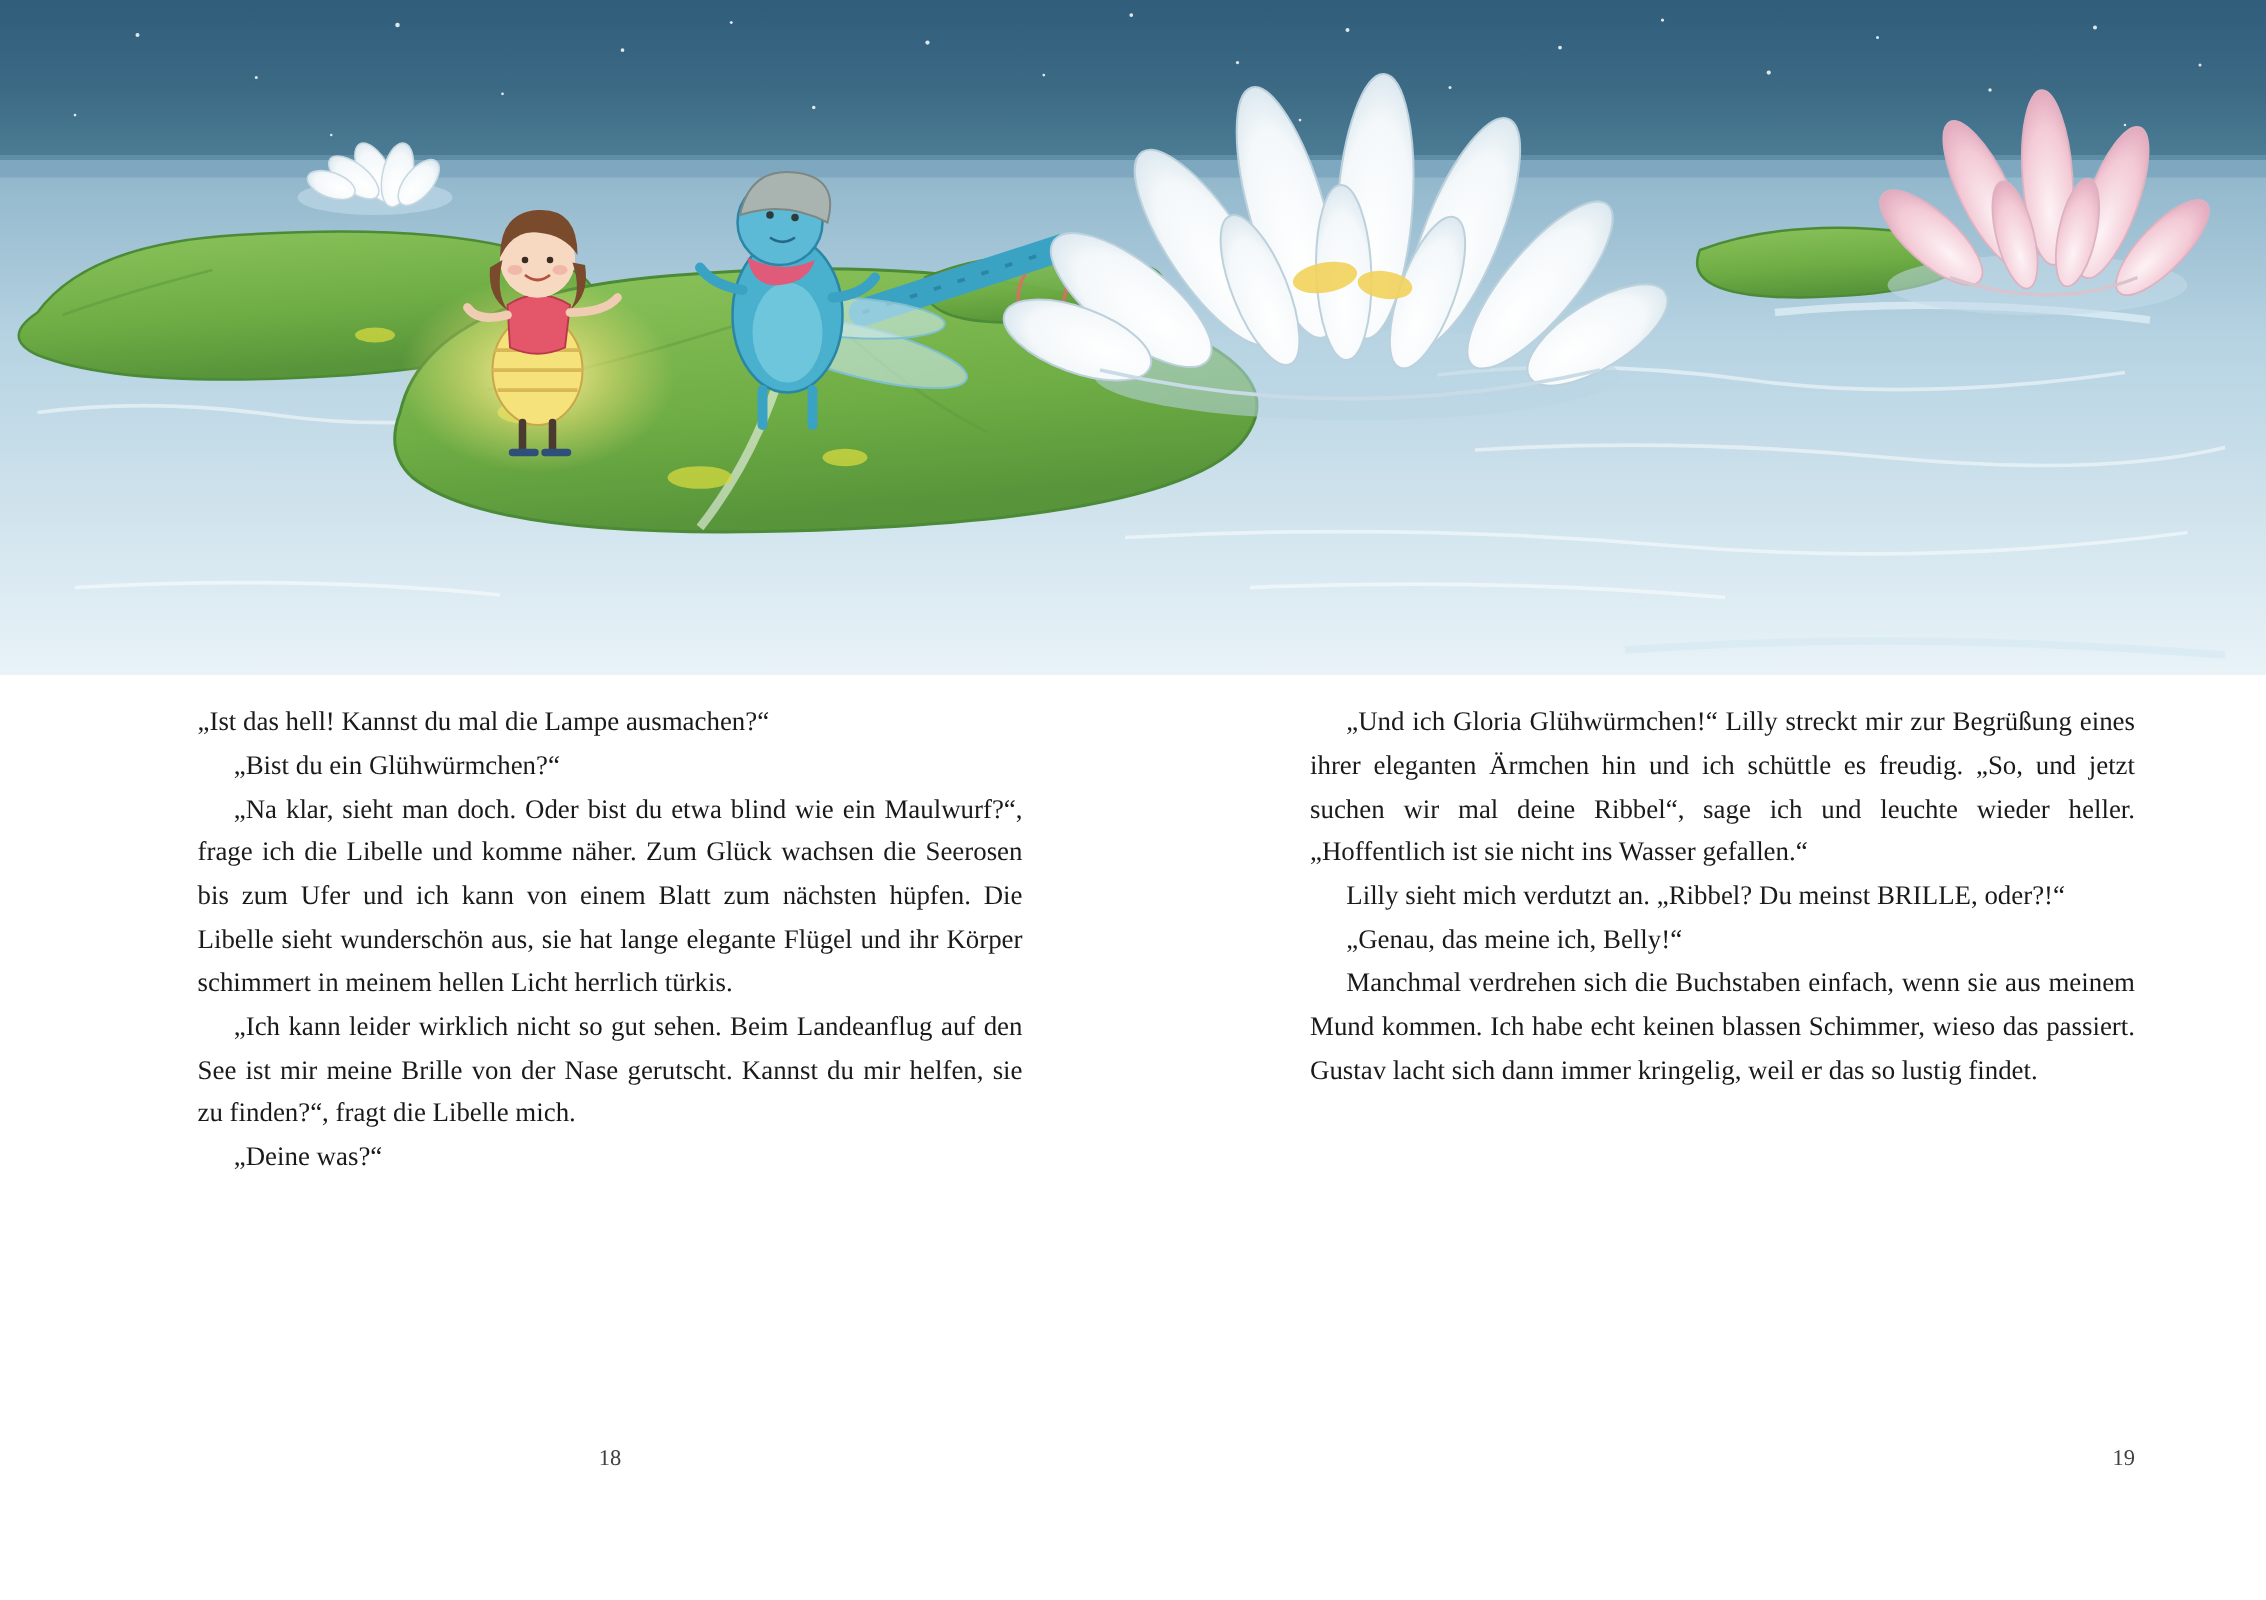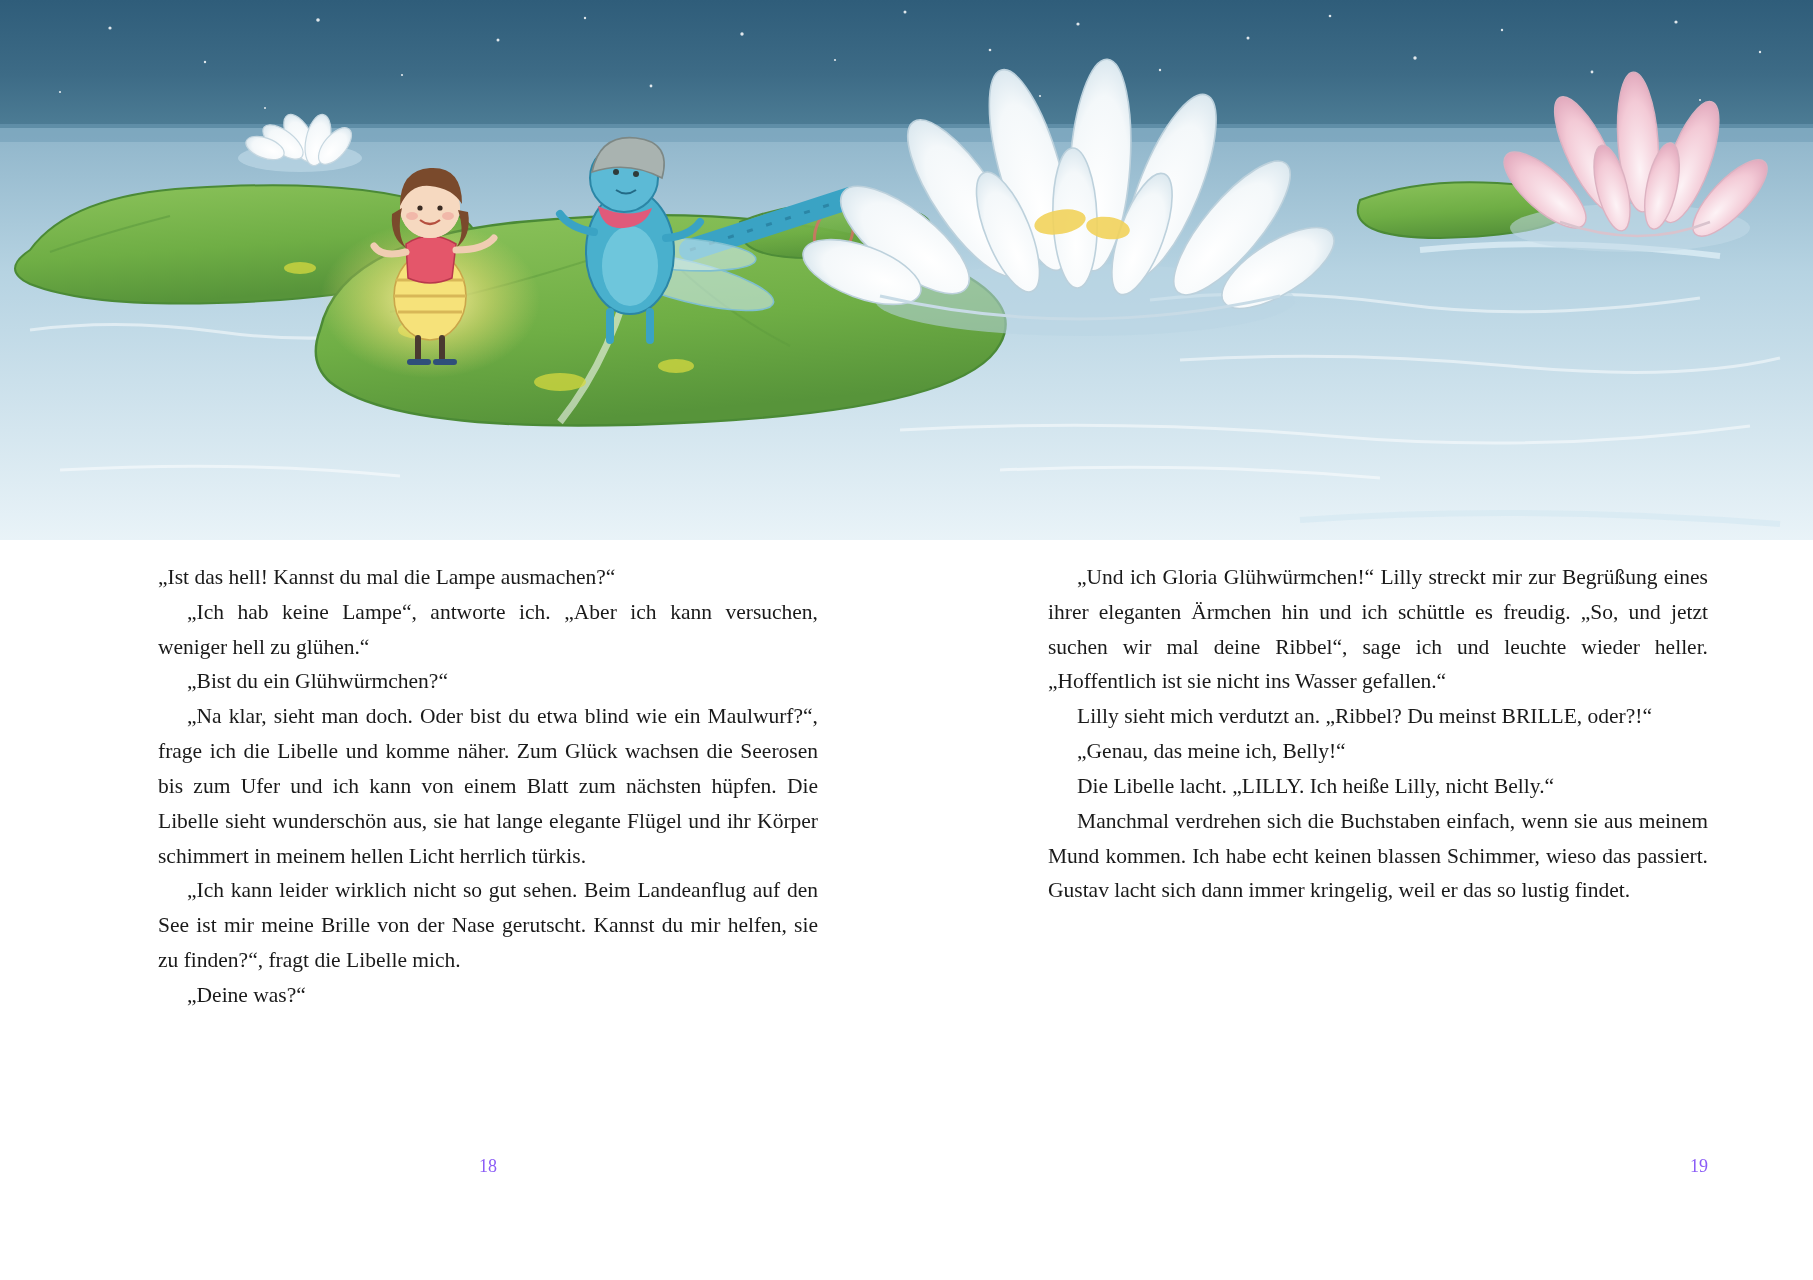--- a/index.html
+++ b/index.html
@@ -53,21 +53,21 @@
     hyphens: manual;
   }
   .body-text p.no-indent { text-indent: 0; }
 
   .folio {
     position: absolute;
     top: 596px;
     width: 660px;
     text-align: center;
     font-size: 18px;
-    color: #8b5cf6;
+    color: #404040;
   }
   .folio-left  { left: 140px; }
   .folio-right { left: 1030px; text-align: right; }
 </style>
 </head>
 <body>
 
 <div class="illustration">
   <svg width="1813" height="540" viewBox="0 0 1813 540" xmlns="http://www.w3.org/2000/svg">
     <defs>
@@ -280,33 +280,31 @@
       <path d="M1560 222 q80 28 150 0" stroke="#d9c3cd" stroke-width="2.5" fill="none"></path>
     </g>
   </svg>
 </div>
 
 <div class="spread">
 
   <div class="page page-left">
     <div class="body-text">
       <p class="no-indent">„Ist das hell! Kannst du mal die Lampe ausmachen?“</p>
-      <p>„Ich hab keine Lampe“, antworte ich. „Aber ich kann versuchen, weniger hell zu glühen.“</p>
       <p>„Bist du ein Glühwürmchen?“</p>
       <p>„Na klar, sieht man doch. Oder bist du etwa blind wie ein Maulwurf?“, frage ich die Libelle und komme näher. Zum Glück wachsen die Seerosen bis zum Ufer und ich kann von einem Blatt zum nächsten hüpfen. Die Libelle sieht wunderschön aus, sie hat lange elegante Flügel und ihr Körper schimmert in meinem hellen Licht herrlich türkis.</p>
       <p>„Ich kann leider wirklich nicht so gut sehen. Beim Landeanflug auf den See ist mir meine Brille von der Nase gerutscht. Kannst du mir helfen, sie zu finden?“, fragt die Libelle mich.</p>
       <p>„Deine was?“</p>
     </div>
   </div>
 
   <div class="page page-right">
     <div class="body-text">
       <p>„Und ich Gloria Glühwürmchen!“ Lilly streckt mir zur Begrüßung eines ihrer eleganten Ärmchen hin und ich schüttle es freudig. „So, und jetzt suchen wir mal deine Ribbel“, sage ich und leuchte wieder heller. „Hoffentlich ist sie nicht ins Wasser gefallen.“</p>
       <p>Lilly sieht mich verdutzt an. „Ribbel? Du meinst BRILLE, oder?!“</p>
       <p>„Genau, das meine ich, Belly!“</p>
-      <p>Die Libelle lacht. „LILLY. Ich heiße Lilly, nicht Belly.“</p>
       <p>Manchmal verdrehen sich die Buchstaben einfach, wenn sie aus meinem Mund kommen. Ich habe echt keinen blassen Schimmer, wieso das passiert. Gustav lacht sich dann immer kringelig, weil er das so lustig findet.</p>
     </div>
   </div>
 
   <div class="folio folio-left">18</div>
   <div class="folio folio-right">19</div>
 </div>
 
 </body></html>

